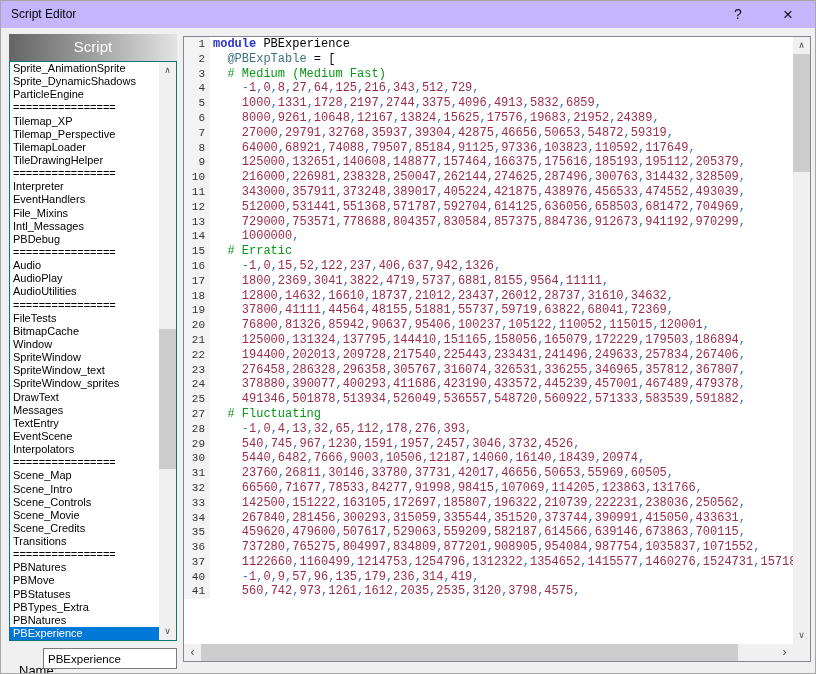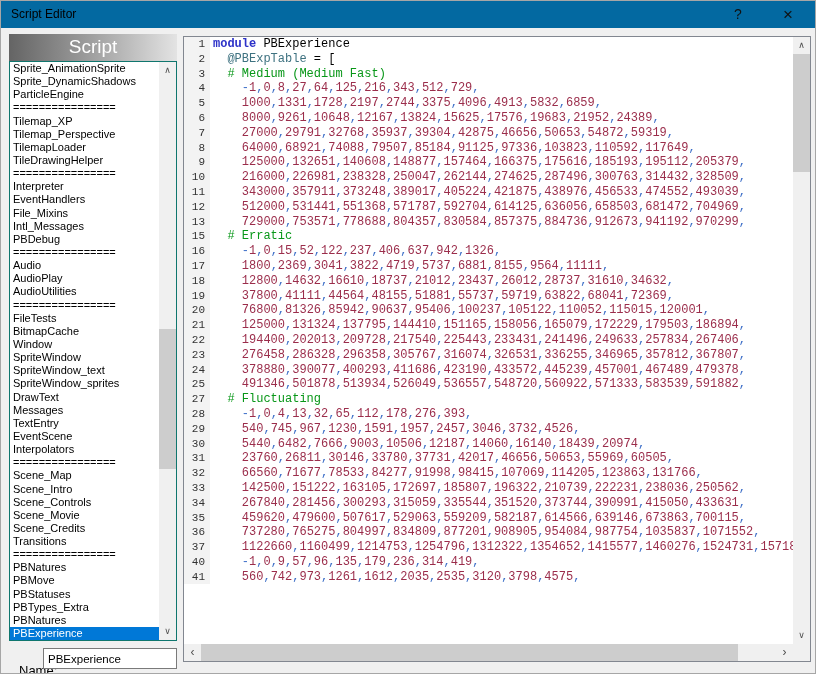--- a/index.html
+++ b/index.html
@@ -1,29 +1,29 @@
 <!DOCTYPE html>
 <html style="--selection: #0078D7; --keyword: #2D32C8; --comment: #089718; --number: #9B2D4B; --operator: #3C6EC8; --ivar: #3E7280;"><head>
 <meta charset="utf-8">
 <style>
   * { margin:0; padding:0; box-sizing:border-box; }
   html,body { width:816px; height:674px; font-family:"Liberation Sans", sans-serif; }
   body { background:#F0F0F0; position:relative; overflow:hidden; border:1px solid #A6A6A6; }
 
   
-  .titlebar { position:absolute; left:0; top:0; width:100%; height:27px; background:#0369a1; }
+  .titlebar { position:absolute; left:0; top:0; width:100%; height:27px; background:#c4b5fd; }
   .titlebar .title { position:absolute; left:10px; top:0; line-height:27px; font-size:12px; color:#000; }
   .tb-btn { position:absolute; top:0; width:38px; height:27px; text-align:center; line-height:27px; color:#111; }
   .tb-help { right:58px; font-size:14px; }
   .tb-close { right:8px; font-size:17px; }
 
   
   .script-header { position:absolute; left:8px; top:33px; width:168px; height:38px;
     background:linear-gradient(90deg, #646464 0%, #9a9a9a 45%, #e3e3e3 100%);
-    color:#FFFFFF; font-size:19px; text-align:center; line-height:25px; }
+    color:#FFFFFF; font-size:15px; text-align:center; line-height:25px; }
   .listbox { position:absolute; left:8px; top:60px; width:168px; height:580px;
     background:#FFFFFF; border:1px solid #0f766e; display:flex; }
   .list-items { flex:1 1 auto; overflow:hidden; }
   .lb-item { height:13.15px; line-height:13.3px; font-size:11px; padding-left:3px;
     white-space:nowrap; overflow:hidden; color:#000; }
   .lb-item.selected { background:var(--selection); color:#FFFFFF; }
 
   .name-row { position:absolute; left:8px; top:647px; width:168px; height:21px; }
   .name-label { position:absolute; left:0; top:15px; font-size:13px; color:#000;padding-left:10px; }
   .name-input { position:absolute; left:34px; top:0; width:134px; height:21px;
@@ -142,20 +142,21 @@
         <div class="code-row"><span class="ln">4</span><span class="ct">    <span class="tok-op">-</span><span class="tok-num">1</span><span class="tok-op">,</span><span class="tok-num">0</span><span class="tok-op">,</span><span class="tok-num">8</span><span class="tok-op">,</span><span class="tok-num">27</span><span class="tok-op">,</span><span class="tok-num">64</span><span class="tok-op">,</span><span class="tok-num">125</span><span class="tok-op">,</span><span class="tok-num">216</span><span class="tok-op">,</span><span class="tok-num">343</span><span class="tok-op">,</span><span class="tok-num">512</span><span class="tok-op">,</span><span class="tok-num">729</span><span class="tok-op">,</span></span></div>
         <div class="code-row"><span class="ln">5</span><span class="ct">    <span class="tok-num">1000</span><span class="tok-op">,</span><span class="tok-num">1331</span><span class="tok-op">,</span><span class="tok-num">1728</span><span class="tok-op">,</span><span class="tok-num">2197</span><span class="tok-op">,</span><span class="tok-num">2744</span><span class="tok-op">,</span><span class="tok-num">3375</span><span class="tok-op">,</span><span class="tok-num">4096</span><span class="tok-op">,</span><span class="tok-num">4913</span><span class="tok-op">,</span><span class="tok-num">5832</span><span class="tok-op">,</span><span class="tok-num">6859</span><span class="tok-op">,</span></span></div>
         <div class="code-row"><span class="ln">6</span><span class="ct">    <span class="tok-num">8000</span><span class="tok-op">,</span><span class="tok-num">9261</span><span class="tok-op">,</span><span class="tok-num">10648</span><span class="tok-op">,</span><span class="tok-num">12167</span><span class="tok-op">,</span><span class="tok-num">13824</span><span class="tok-op">,</span><span class="tok-num">15625</span><span class="tok-op">,</span><span class="tok-num">17576</span><span class="tok-op">,</span><span class="tok-num">19683</span><span class="tok-op">,</span><span class="tok-num">21952</span><span class="tok-op">,</span><span class="tok-num">24389</span><span class="tok-op">,</span></span></div>
         <div class="code-row"><span class="ln">7</span><span class="ct">    <span class="tok-num">27000</span><span class="tok-op">,</span><span class="tok-num">29791</span><span class="tok-op">,</span><span class="tok-num">32768</span><span class="tok-op">,</span><span class="tok-num">35937</span><span class="tok-op">,</span><span class="tok-num">39304</span><span class="tok-op">,</span><span class="tok-num">42875</span><span class="tok-op">,</span><span class="tok-num">46656</span><span class="tok-op">,</span><span class="tok-num">50653</span><span class="tok-op">,</span><span class="tok-num">54872</span><span class="tok-op">,</span><span class="tok-num">59319</span><span class="tok-op">,</span></span></div>
         <div class="code-row"><span class="ln">8</span><span class="ct">    <span class="tok-num">64000</span><span class="tok-op">,</span><span class="tok-num">68921</span><span class="tok-op">,</span><span class="tok-num">74088</span><span class="tok-op">,</span><span class="tok-num">79507</span><span class="tok-op">,</span><span class="tok-num">85184</span><span class="tok-op">,</span><span class="tok-num">91125</span><span class="tok-op">,</span><span class="tok-num">97336</span><span class="tok-op">,</span><span class="tok-num">103823</span><span class="tok-op">,</span><span class="tok-num">110592</span><span class="tok-op">,</span><span class="tok-num">117649</span><span class="tok-op">,</span></span></div>
         <div class="code-row"><span class="ln">9</span><span class="ct">    <span class="tok-num">125000</span><span class="tok-op">,</span><span class="tok-num">132651</span><span class="tok-op">,</span><span class="tok-num">140608</span><span class="tok-op">,</span><span class="tok-num">148877</span><span class="tok-op">,</span><span class="tok-num">157464</span><span class="tok-op">,</span><span class="tok-num">166375</span><span class="tok-op">,</span><span class="tok-num">175616</span><span class="tok-op">,</span><span class="tok-num">185193</span><span class="tok-op">,</span><span class="tok-num">195112</span><span class="tok-op">,</span><span class="tok-num">205379</span><span class="tok-op">,</span></span></div>
         <div class="code-row"><span class="ln">10</span><span class="ct">    <span class="tok-num">216000</span><span class="tok-op">,</span><span class="tok-num">226981</span><span class="tok-op">,</span><span class="tok-num">238328</span><span class="tok-op">,</span><span class="tok-num">250047</span><span class="tok-op">,</span><span class="tok-num">262144</span><span class="tok-op">,</span><span class="tok-num">274625</span><span class="tok-op">,</span><span class="tok-num">287496</span><span class="tok-op">,</span><span class="tok-num">300763</span><span class="tok-op">,</span><span class="tok-num">314432</span><span class="tok-op">,</span><span class="tok-num">328509</span><span class="tok-op">,</span></span></div>
         <div class="code-row"><span class="ln">11</span><span class="ct">    <span class="tok-num">343000</span><span class="tok-op">,</span><span class="tok-num">357911</span><span class="tok-op">,</span><span class="tok-num">373248</span><span class="tok-op">,</span><span class="tok-num">389017</span><span class="tok-op">,</span><span class="tok-num">405224</span><span class="tok-op">,</span><span class="tok-num">421875</span><span class="tok-op">,</span><span class="tok-num">438976</span><span class="tok-op">,</span><span class="tok-num">456533</span><span class="tok-op">,</span><span class="tok-num">474552</span><span class="tok-op">,</span><span class="tok-num">493039</span><span class="tok-op">,</span></span></div>
         <div class="code-row"><span class="ln">12</span><span class="ct">    <span class="tok-num">512000</span><span class="tok-op">,</span><span class="tok-num">531441</span><span class="tok-op">,</span><span class="tok-num">551368</span><span class="tok-op">,</span><span class="tok-num">571787</span><span class="tok-op">,</span><span class="tok-num">592704</span><span class="tok-op">,</span><span class="tok-num">614125</span><span class="tok-op">,</span><span class="tok-num">636056</span><span class="tok-op">,</span><span class="tok-num">658503</span><span class="tok-op">,</span><span class="tok-num">681472</span><span class="tok-op">,</span><span class="tok-num">704969</span><span class="tok-op">,</span></span></div>
         <div class="code-row"><span class="ln">13</span><span class="ct">    <span class="tok-num">729000</span><span class="tok-op">,</span><span class="tok-num">753571</span><span class="tok-op">,</span><span class="tok-num">778688</span><span class="tok-op">,</span><span class="tok-num">804357</span><span class="tok-op">,</span><span class="tok-num">830584</span><span class="tok-op">,</span><span class="tok-num">857375</span><span class="tok-op">,</span><span class="tok-num">884736</span><span class="tok-op">,</span><span class="tok-num">912673</span><span class="tok-op">,</span><span class="tok-num">941192</span><span class="tok-op">,</span><span class="tok-num">970299</span><span class="tok-op">,</span></span></div>
+        <div class="code-row"><span class="ln">14</span><span class="ct">    <span class="tok-num">1000000</span><span class="tok-op">,</span></span></div>
         <div class="code-row"><span class="ln">15</span><span class="ct"><span class="tok-comment">  # Erratic</span></span></div>
         <div class="code-row"><span class="ln">16</span><span class="ct">    <span class="tok-op">-</span><span class="tok-num">1</span><span class="tok-op">,</span><span class="tok-num">0</span><span class="tok-op">,</span><span class="tok-num">15</span><span class="tok-op">,</span><span class="tok-num">52</span><span class="tok-op">,</span><span class="tok-num">122</span><span class="tok-op">,</span><span class="tok-num">237</span><span class="tok-op">,</span><span class="tok-num">406</span><span class="tok-op">,</span><span class="tok-num">637</span><span class="tok-op">,</span><span class="tok-num">942</span><span class="tok-op">,</span><span class="tok-num">1326</span><span class="tok-op">,</span></span></div>
         <div class="code-row"><span class="ln">17</span><span class="ct">    <span class="tok-num">1800</span><span class="tok-op">,</span><span class="tok-num">2369</span><span class="tok-op">,</span><span class="tok-num">3041</span><span class="tok-op">,</span><span class="tok-num">3822</span><span class="tok-op">,</span><span class="tok-num">4719</span><span class="tok-op">,</span><span class="tok-num">5737</span><span class="tok-op">,</span><span class="tok-num">6881</span><span class="tok-op">,</span><span class="tok-num">8155</span><span class="tok-op">,</span><span class="tok-num">9564</span><span class="tok-op">,</span><span class="tok-num">11111</span><span class="tok-op">,</span></span></div>
         <div class="code-row"><span class="ln">18</span><span class="ct">    <span class="tok-num">12800</span><span class="tok-op">,</span><span class="tok-num">14632</span><span class="tok-op">,</span><span class="tok-num">16610</span><span class="tok-op">,</span><span class="tok-num">18737</span><span class="tok-op">,</span><span class="tok-num">21012</span><span class="tok-op">,</span><span class="tok-num">23437</span><span class="tok-op">,</span><span class="tok-num">26012</span><span class="tok-op">,</span><span class="tok-num">28737</span><span class="tok-op">,</span><span class="tok-num">31610</span><span class="tok-op">,</span><span class="tok-num">34632</span><span class="tok-op">,</span></span></div>
         <div class="code-row"><span class="ln">19</span><span class="ct">    <span class="tok-num">37800</span><span class="tok-op">,</span><span class="tok-num">41111</span><span class="tok-op">,</span><span class="tok-num">44564</span><span class="tok-op">,</span><span class="tok-num">48155</span><span class="tok-op">,</span><span class="tok-num">51881</span><span class="tok-op">,</span><span class="tok-num">55737</span><span class="tok-op">,</span><span class="tok-num">59719</span><span class="tok-op">,</span><span class="tok-num">63822</span><span class="tok-op">,</span><span class="tok-num">68041</span><span class="tok-op">,</span><span class="tok-num">72369</span><span class="tok-op">,</span></span></div>
         <div class="code-row"><span class="ln">20</span><span class="ct">    <span class="tok-num">76800</span><span class="tok-op">,</span><span class="tok-num">81326</span><span class="tok-op">,</span><span class="tok-num">85942</span><span class="tok-op">,</span><span class="tok-num">90637</span><span class="tok-op">,</span><span class="tok-num">95406</span><span class="tok-op">,</span><span class="tok-num">100237</span><span class="tok-op">,</span><span class="tok-num">105122</span><span class="tok-op">,</span><span class="tok-num">110052</span><span class="tok-op">,</span><span class="tok-num">115015</span><span class="tok-op">,</span><span class="tok-num">120001</span><span class="tok-op">,</span></span></div>
         <div class="code-row"><span class="ln">21</span><span class="ct">    <span class="tok-num">125000</span><span class="tok-op">,</span><span class="tok-num">131324</span><span class="tok-op">,</span><span class="tok-num">137795</span><span class="tok-op">,</span><span class="tok-num">144410</span><span class="tok-op">,</span><span class="tok-num">151165</span><span class="tok-op">,</span><span class="tok-num">158056</span><span class="tok-op">,</span><span class="tok-num">165079</span><span class="tok-op">,</span><span class="tok-num">172229</span><span class="tok-op">,</span><span class="tok-num">179503</span><span class="tok-op">,</span><span class="tok-num">186894</span><span class="tok-op">,</span></span></div>
         <div class="code-row"><span class="ln">22</span><span class="ct">    <span class="tok-num">194400</span><span class="tok-op">,</span><span class="tok-num">202013</span><span class="tok-op">,</span><span class="tok-num">209728</span><span class="tok-op">,</span><span class="tok-num">217540</span><span class="tok-op">,</span><span class="tok-num">225443</span><span class="tok-op">,</span><span class="tok-num">233431</span><span class="tok-op">,</span><span class="tok-num">241496</span><span class="tok-op">,</span><span class="tok-num">249633</span><span class="tok-op">,</span><span class="tok-num">257834</span><span class="tok-op">,</span><span class="tok-num">267406</span><span class="tok-op">,</span></span></div>
         <div class="code-row"><span class="ln">23</span><span class="ct">    <span class="tok-num">276458</span><span class="tok-op">,</span><span class="tok-num">286328</span><span class="tok-op">,</span><span class="tok-num">296358</span><span class="tok-op">,</span><span class="tok-num">305767</span><span class="tok-op">,</span><span class="tok-num">316074</span><span class="tok-op">,</span><span class="tok-num">326531</span><span class="tok-op">,</span><span class="tok-num">336255</span><span class="tok-op">,</span><span class="tok-num">346965</span><span class="tok-op">,</span><span class="tok-num">357812</span><span class="tok-op">,</span><span class="tok-num">367807</span><span class="tok-op">,</span></span></div>
         <div class="code-row"><span class="ln">24</span><span class="ct">    <span class="tok-num">378880</span><span class="tok-op">,</span><span class="tok-num">390077</span><span class="tok-op">,</span><span class="tok-num">400293</span><span class="tok-op">,</span><span class="tok-num">411686</span><span class="tok-op">,</span><span class="tok-num">423190</span><span class="tok-op">,</span><span class="tok-num">433572</span><span class="tok-op">,</span><span class="tok-num">445239</span><span class="tok-op">,</span><span class="tok-num">457001</span><span class="tok-op">,</span><span class="tok-num">467489</span><span class="tok-op">,</span><span class="tok-num">479378</span><span class="tok-op">,</span></span></div>

